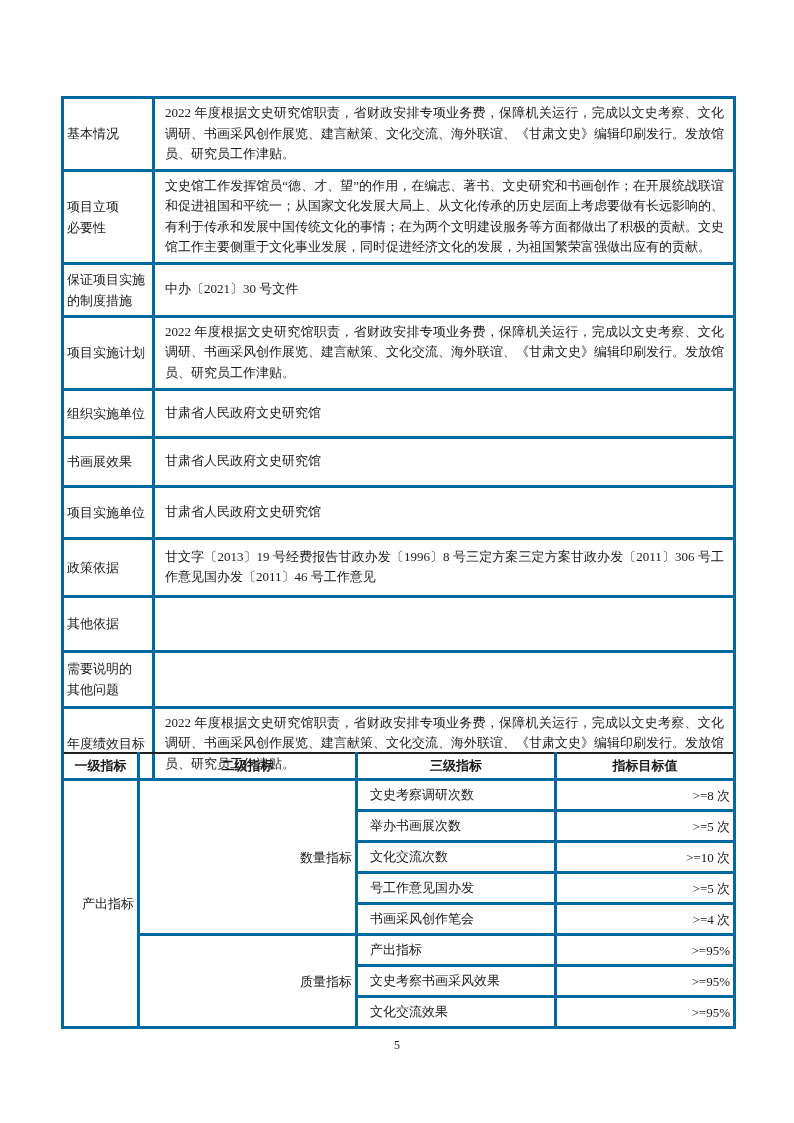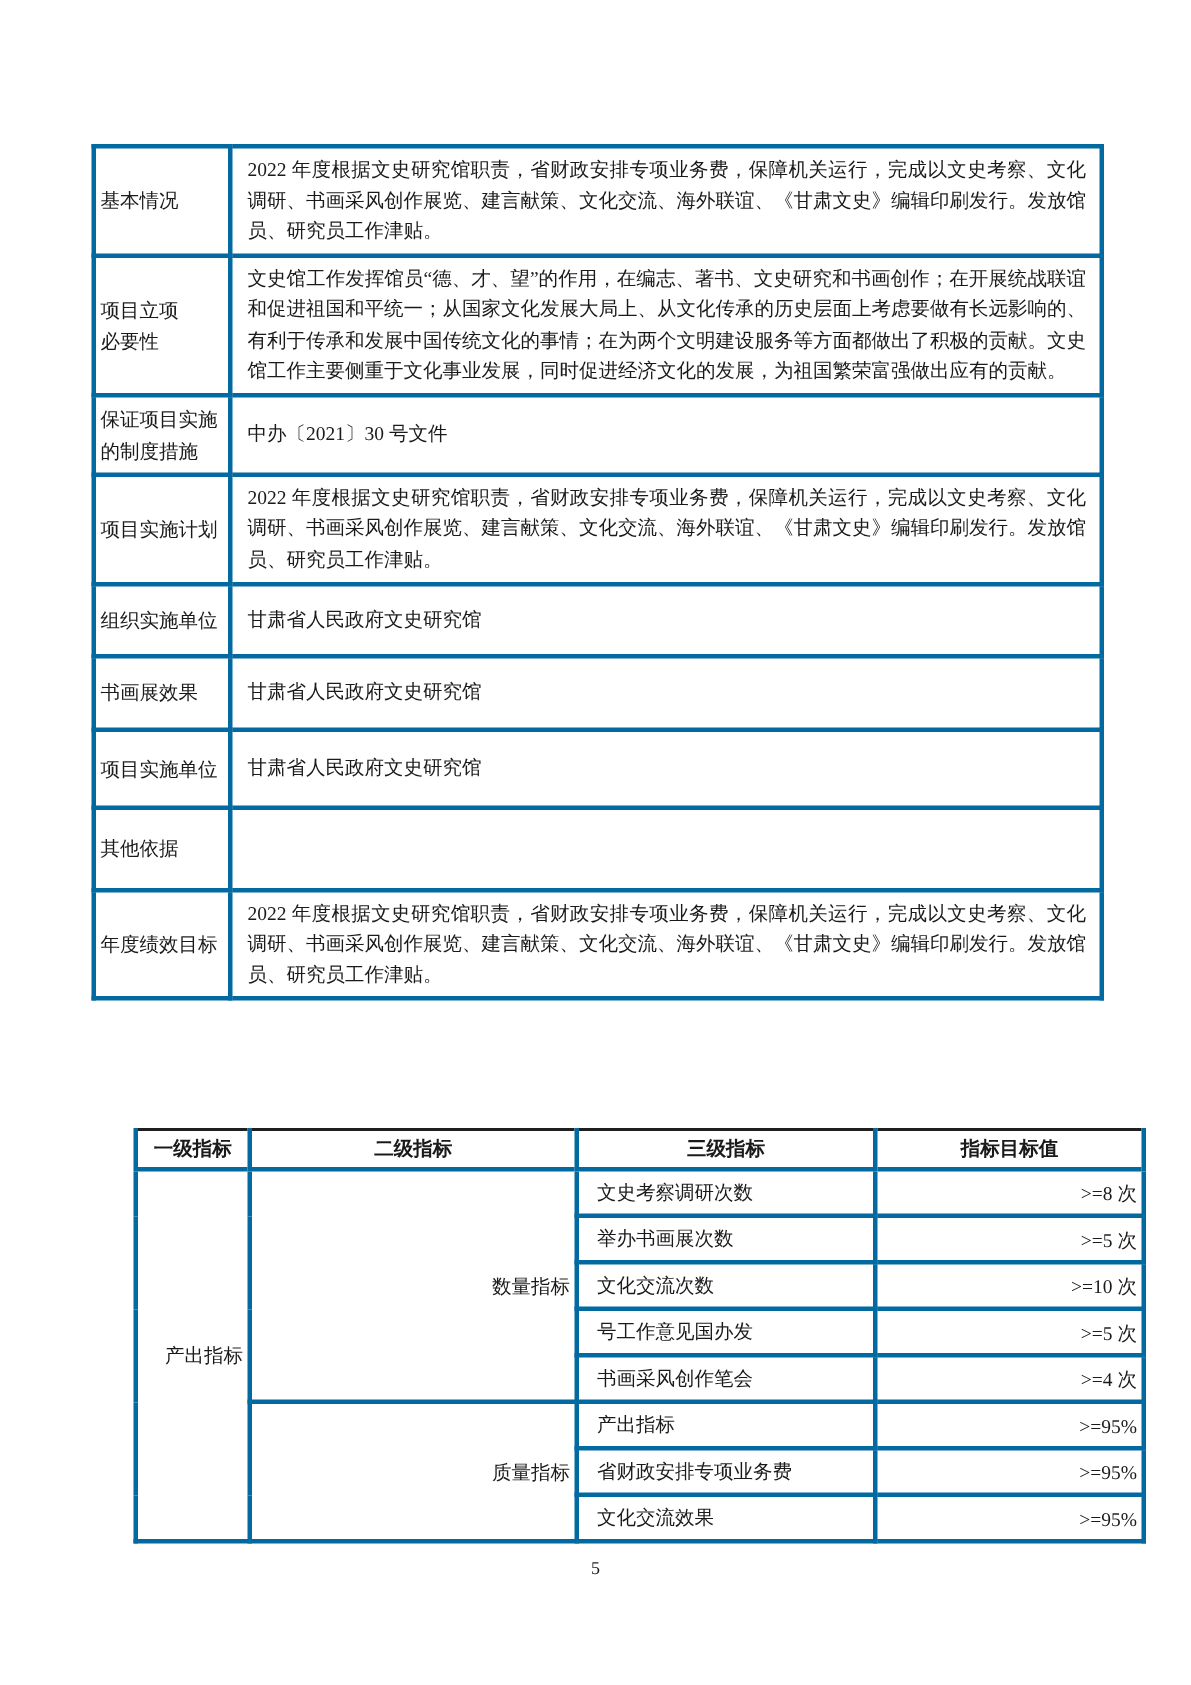--- a/index.html
+++ b/index.html
@@ -25,21 +25,20 @@
     top: 96px;
     width: 672px;
     border: 2px solid #1f1f1f;
     border-bottom: none;
   }
   table.ind {
     top: 752px;
     width: 672px;
     border: 2px solid #1f1f1f;
     border-bottom-width: 3px;
-    margin-left: 28px;
   }
   table.ind th {
     border-top: 2px solid #1f1f1f;
     border-bottom: 2px solid #1f1f1f;
     font-family: "Liberation Sans", "DejaVu Sans", sans-serif;
     font-weight: bold;
     font-size: 13px;
     height: 22px;
     padding: 1px 2px;
     text-align: center;
@@ -104,22 +103,31 @@
         <td class="cnt">甘肃省人民政府文史研究馆</td>
       </tr>
       <tr style="height:49px">
         <td class="lbl">书画展效果</td>
         <td class="cnt">甘肃省人民政府文史研究馆</td>
       </tr>
       <tr style="height:52px">
         <td class="lbl">项目实施单位</td>
         <td class="cnt">甘肃省人民政府文史研究馆</td>
       </tr>
+      <tr style="height:58px">
+        <td class="lbl">政策依据</td>
+        <td class="cnt">甘文字〔2013〕19 号经费报告甘政办发〔1996〕8 号三定方案三定方案甘政办发〔2011〕306 号工作意见国办发〔2011〕46 号工作意见</td>
+      </tr>
       <tr style="height:55px">
         <td class="lbl">其他依据</td>
+        <td class="cnt"></td>
+      </tr>
+      <tr style="height:56px">
+        <td class="lbl">需要说明的
+其他问题</td>
         <td class="cnt"></td>
       </tr>
       <tr style="height:66px">
         <td class="lbl">年度绩效目标</td>
         <td class="cnt">2022 年度根据文史研究馆职责，省财政安排专项业务费，保障机关运行，完成以文史考察、文化调研、书画采风创作展览、建言献策、文化交流、海外联谊、《甘肃文史》编辑印刷发行。发放馆员、研究员工作津贴。</td>
       </tr>
     </tbody>
   </table>
 
   <table class="tbl ind">
@@ -157,21 +165,21 @@
       <tr style="height:31px">
         <td class="l3">书画采风创作笔会</td>
         <td class="cc">&gt;=4 次</td>
       </tr>
       <tr style="height:31px">
         <td class="cc" rowspan="3">质量指标</td>
         <td class="l3">产出指标</td>
         <td class="cc">&gt;=95%</td>
       </tr>
       <tr style="height:31px">
-        <td class="l3">省财政安排专项业务费</td>
+        <td class="l3">文史考察书画采风效果</td>
         <td class="cc">&gt;=95%</td>
       </tr>
       <tr style="height:31px">
         <td class="l3">文化交流效果</td>
         <td class="cc">&gt;=95%</td>
       </tr>
     </tbody>
   </table>
 
   <div class="page-num">5</div>

